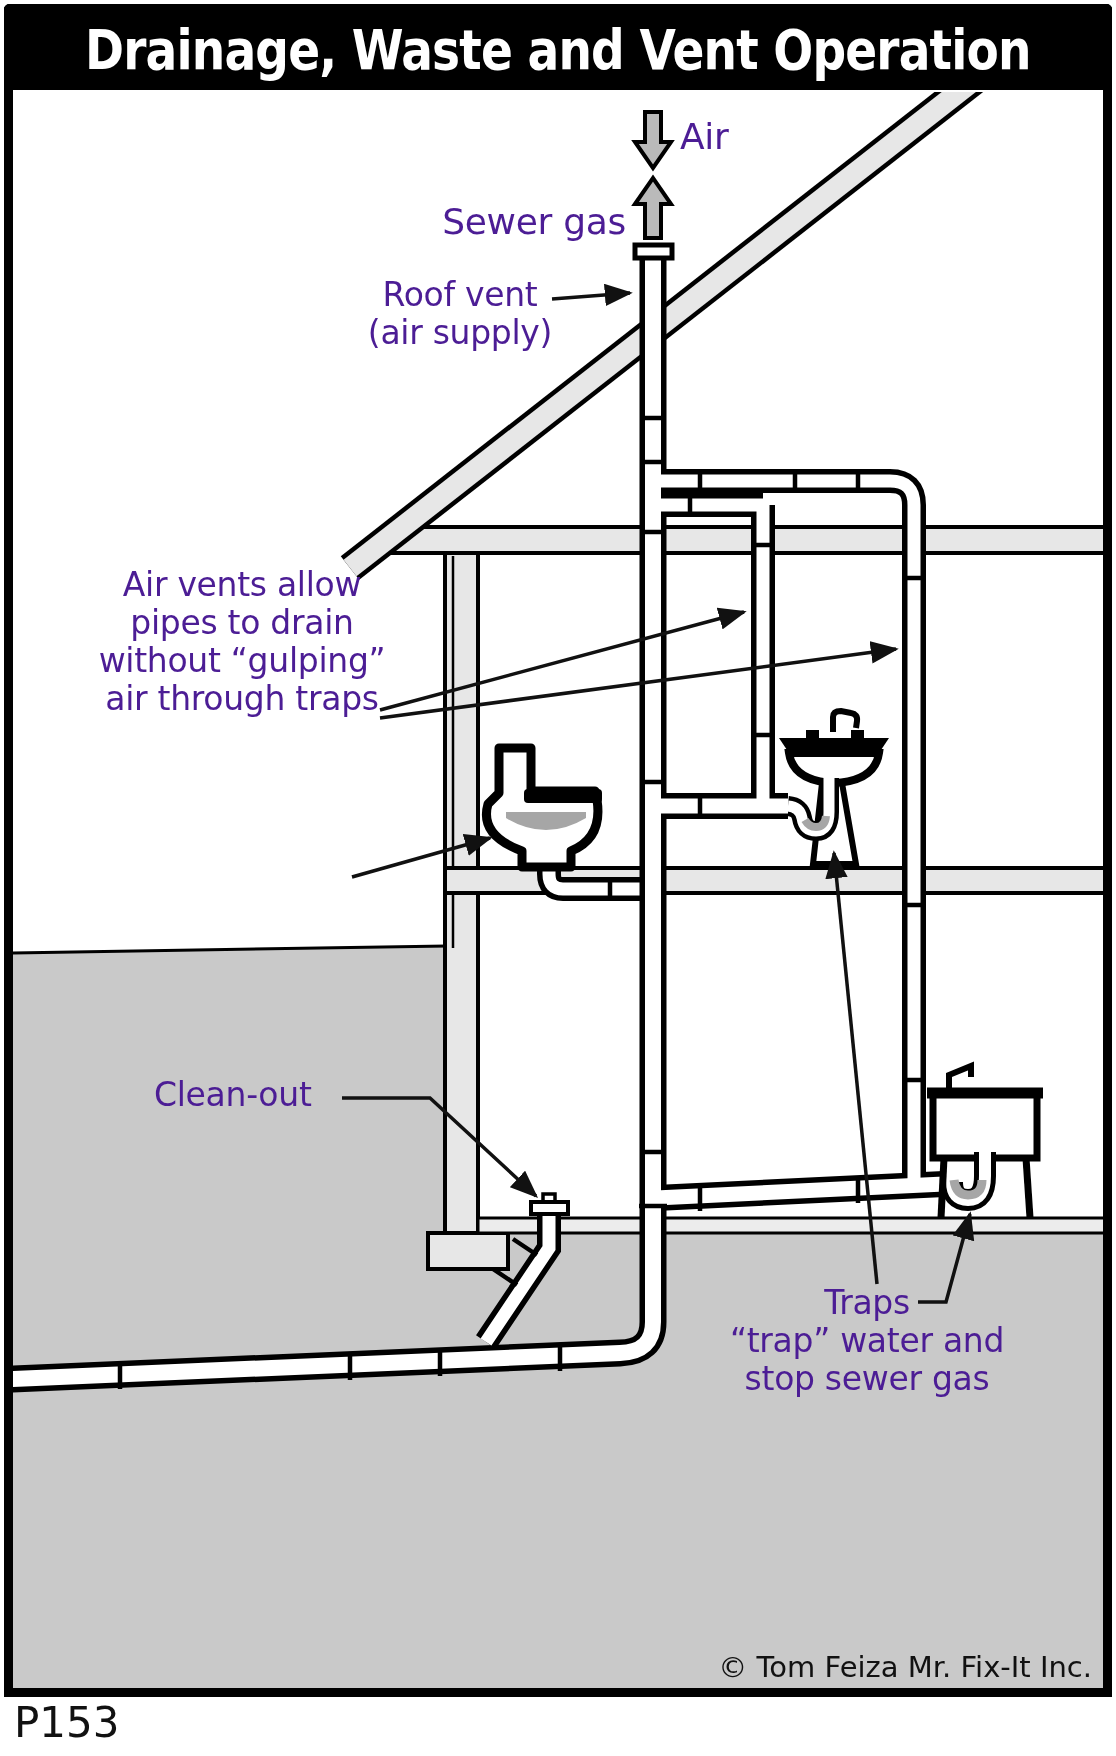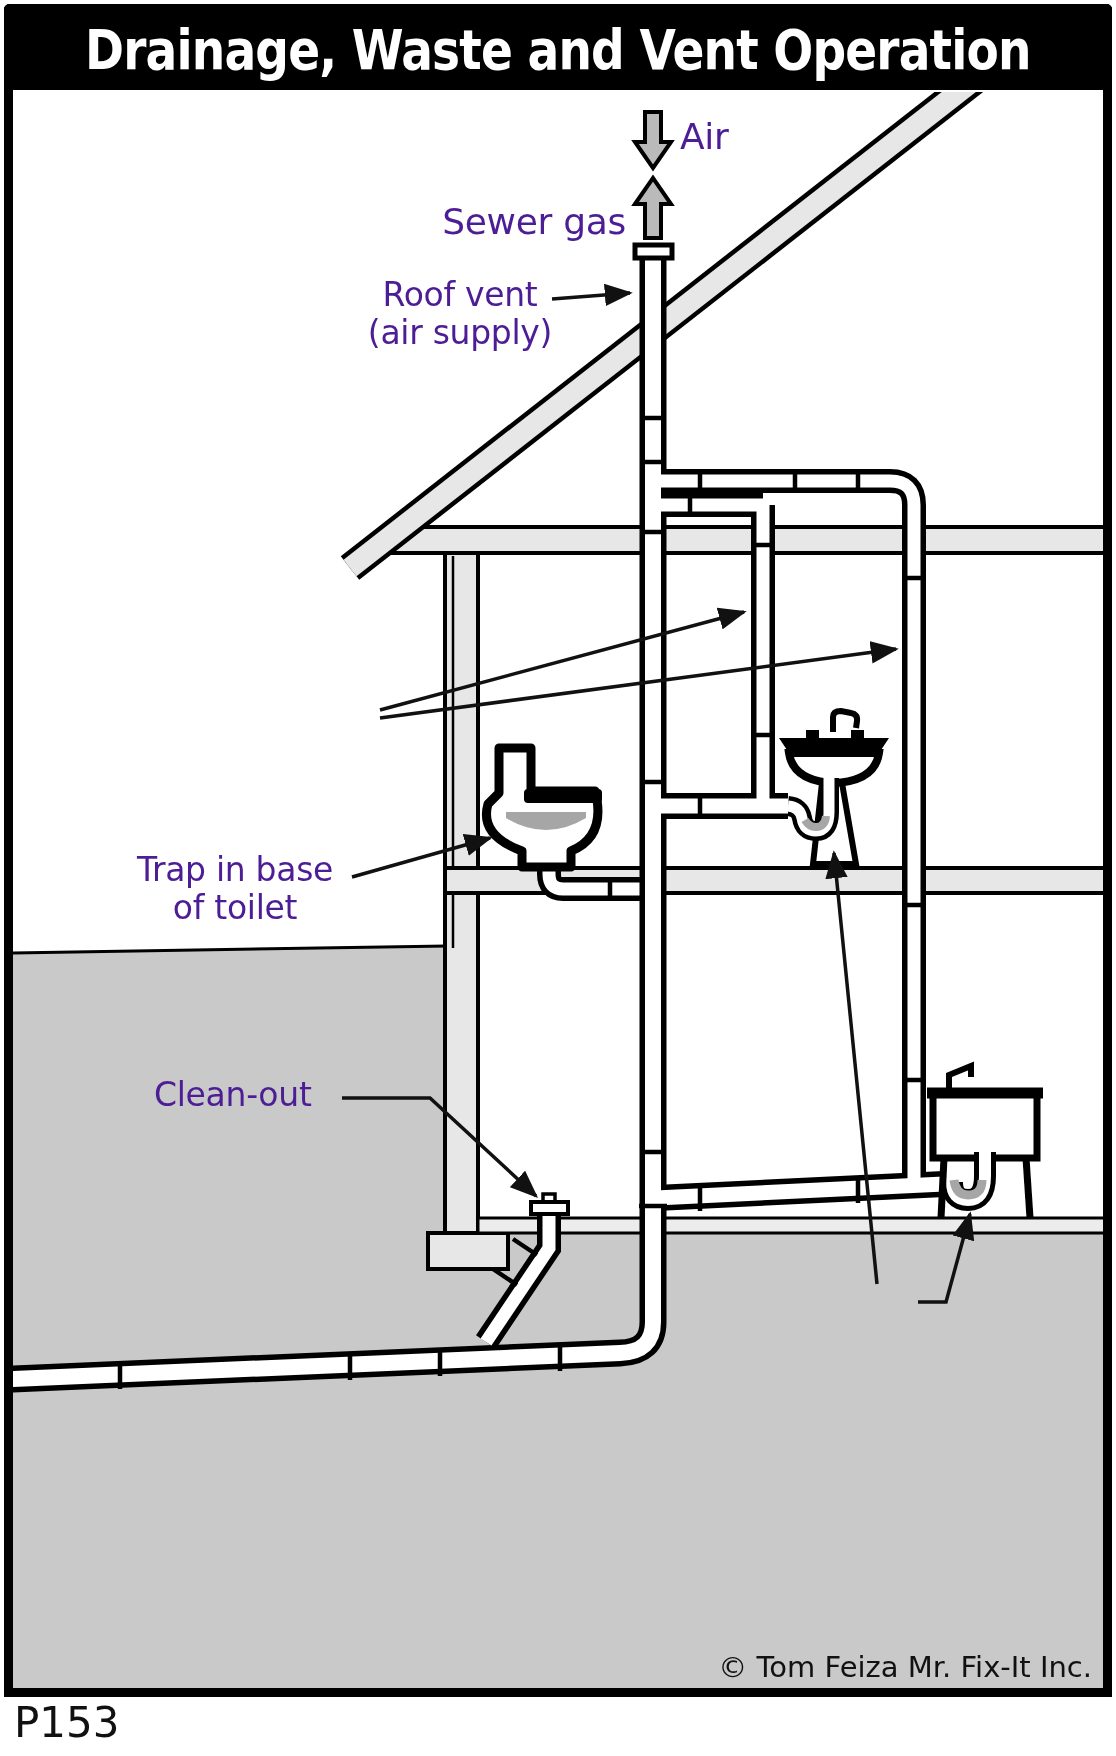--- a/index.html
+++ b/index.html
@@ -145,20 +145,25 @@
 </svg>
 
 <div id="title-band">
   <div class="t">Drainage, Waste and Vent Operation</div>
 </div>
 
 <div class="lbl" style="left:680px;top:116px;font-size:36px;">Air</div>
 <div class="lbl right" style="left:386px;top:201px;width:240px;font-size:36px;">Sewer gas</div>
 <div class="lbl center" style="left:330px;top:276px;width:260px;">Roof vent
 (air supply)</div>
-<div class="lbl center" style="left:110px;top:851px;width:250px;">Trap in base
-of toilet</div>
+<div class="lbl center" style="left:90px;top:566px;width:304px;">Air vents allow
+pipes to drain
+without “gulping”
+air through traps</div>
 <div class="lbl" style="left:154px;top:1076px;">Clean-out</div>
+<div class="lbl center" style="left:716px;top:1284px;width:302px;">Traps
+“trap” water and
+stop sewer gas</div>
 
 <div id="credit">© Tom Feiza Mr. Fix-It Inc.</div>
 <div id="page-code">P153</div>
 
 </div>
 
 </body></html>

